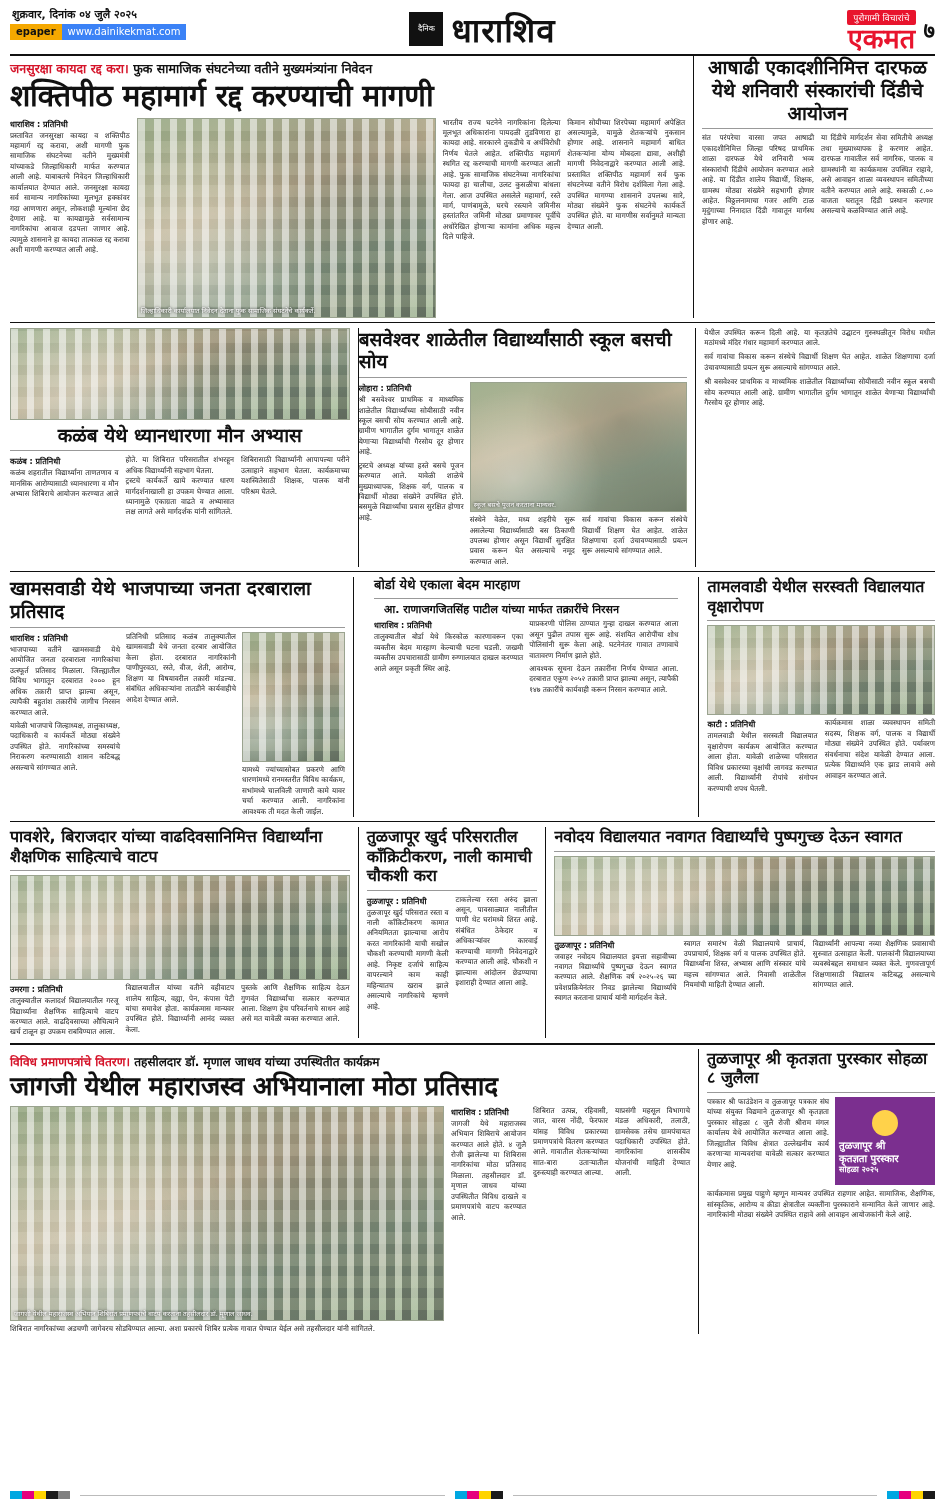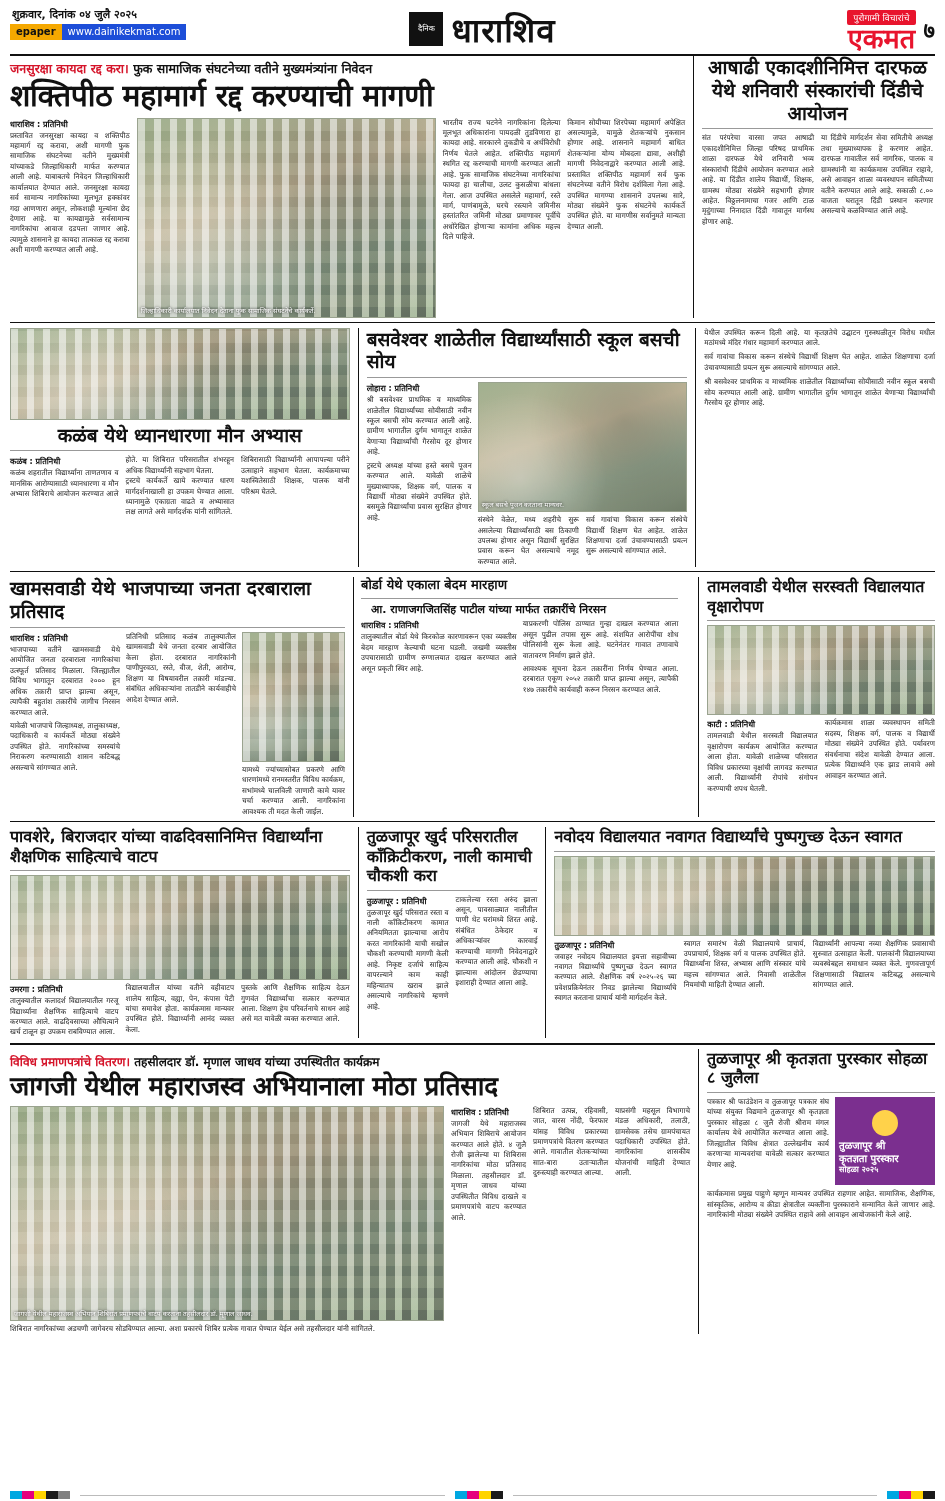--- a/index.html
+++ b/index.html
@@ -11,21 +11,21 @@
     overflow: hidden;
   }
   .page { width: 945px; height: 1501px; position: relative; padding: 6px 10px 0 10px; }
 
   
   .masthead { display: flex; align-items: stretch; border-bottom: 2px solid #111; padding-bottom: 2px; }
   .mh-left { width: 250px; display: flex; flex-direction: column; justify-content: flex-start; gap: 3px; }
   .mh-date { font-size: 11px; font-weight: bold; color: #111; padding-left: 2px; }
   .mh-epaper { display: flex; align-items: stretch; font-size: 10px; height: 16px; }
   .mh-epaper .e1 { background: #f5a800; color: #111; padding: 2px 6px; font-weight: bold; }
-  .mh-epaper .e2 { background: #1d4ed8; color: #fff; padding: 2px 6px; }
+  .mh-epaper .e2 { background: #3b82f6; color: #fff; padding: 2px 6px; }
   .mh-center { flex: 1; display: flex; align-items: center; justify-content: center; gap: 8px; }
   .mh-logo-sq { width: 34px; height: 34px; background: #111; color: #fff; font-size: 8px; display: flex; align-items: center; justify-content: center; text-align: center; line-height: 1.1; }
   .mh-title { font-size: 33px; font-weight: bold; letter-spacing: 1px; }
   .mh-right { width: 230px; display: flex; align-items: center; justify-content: flex-end; gap: 8px; }
   .mh-brand { text-align: center; }
   .mh-brand .tagline { background: #e8142d; color: #fff; font-size: 9px; padding: 1px 6px; border-radius: 2px; display: inline-block; }
   .mh-brand .ekmat { color: #e8142d; font-size: 27px; font-weight: bold; line-height: 1; }
   .mh-pageno { font-size: 22px; font-weight: bold; color: #111; }
 
   
@@ -65,29 +65,29 @@
 
   .a-body { display: flex; gap: 7px; margin-top: 3px; }
   .a-c1 { width: 120px; }
   .a-photo { width: 300px; text-align: right; }
   .a-c2 { width: 118px; }
   .a-c3 { width: 118px; }
 
   
   .sec-b { display: flex; gap: 8px; margin-top: 5px; }
   .sec-b-left { width: 340px; }
-  .sec-b-mid { width: 330px; border-left: 1px solid #111; padding-left: 8px; }
+  .sec-b-mid { width: 330px; border-left: 1px solid #111; }
   .sec-b-right { width: 240px; border-left: 1px solid #111; padding-left: 8px; }
   .two-col { column-count: 2; column-gap: 7px; column-rule: none; }
   .three-col { column-count: 3; column-gap: 7px; }
 
   
   .sec-c { display: flex; gap: 8px; margin-top: 5px; }
   .sec-c-left { width: 340px; }
-  .sec-c-mid { width: 330px; border-left: 1px solid #111; padding-left: 7px; }
+  .sec-c-mid { width: 330px; border-left: 1px solid #111; padding-left: 20px; }
   .sec-c-right { width: 240px; border-left: 1px solid #111; padding-left: 8px; margin-left: 12px; }
 
   
   .sec-d { display: flex; gap: 8px; margin-top: 5px; }
   .sec-d-l { width: 340px; }
   .sec-d-m { width: 180px; border-left: 1px solid #111; padding-left: 8px; }
   .sec-d-r { width: 390px; border-left: 1px solid #111; padding-left: 8px; }
 
   
   .sec-e { display: flex; gap: 8px; margin-top: 5px; }

